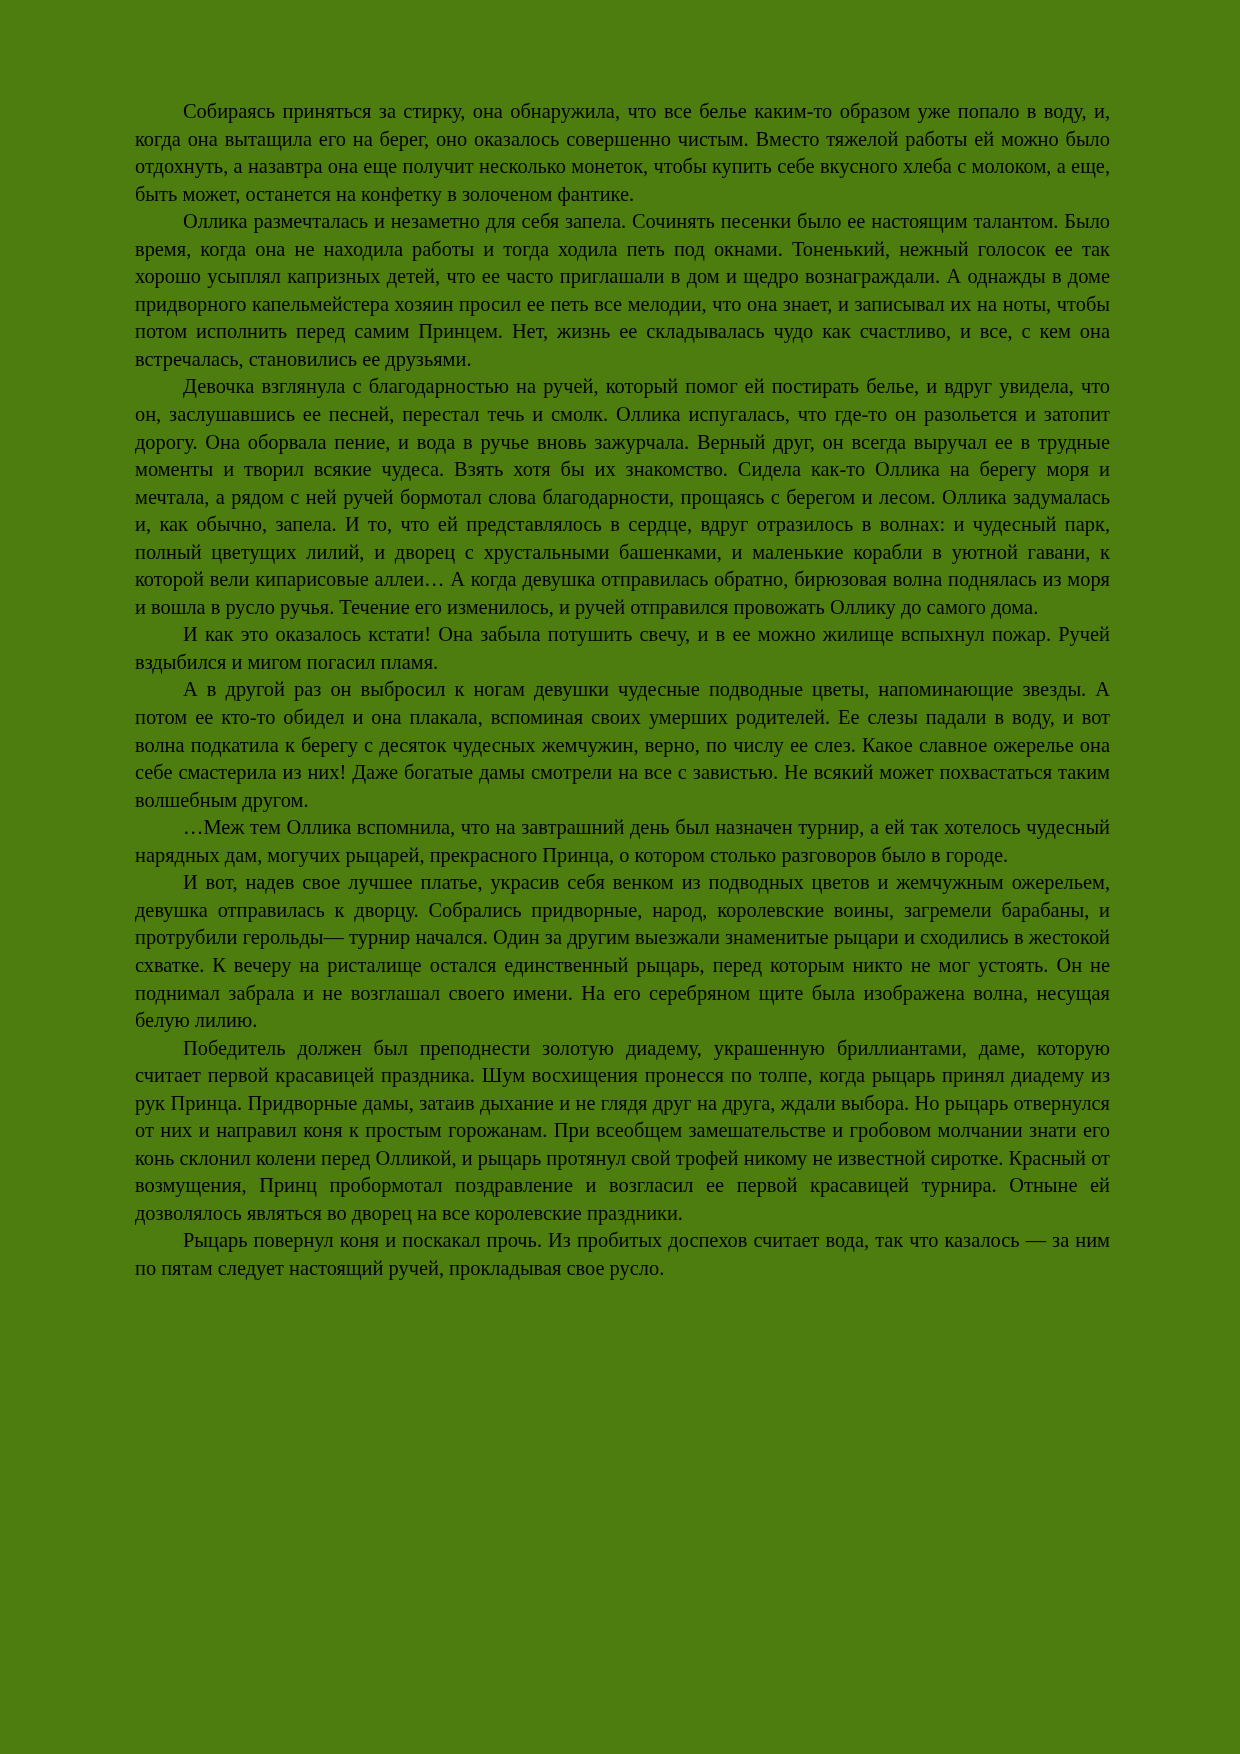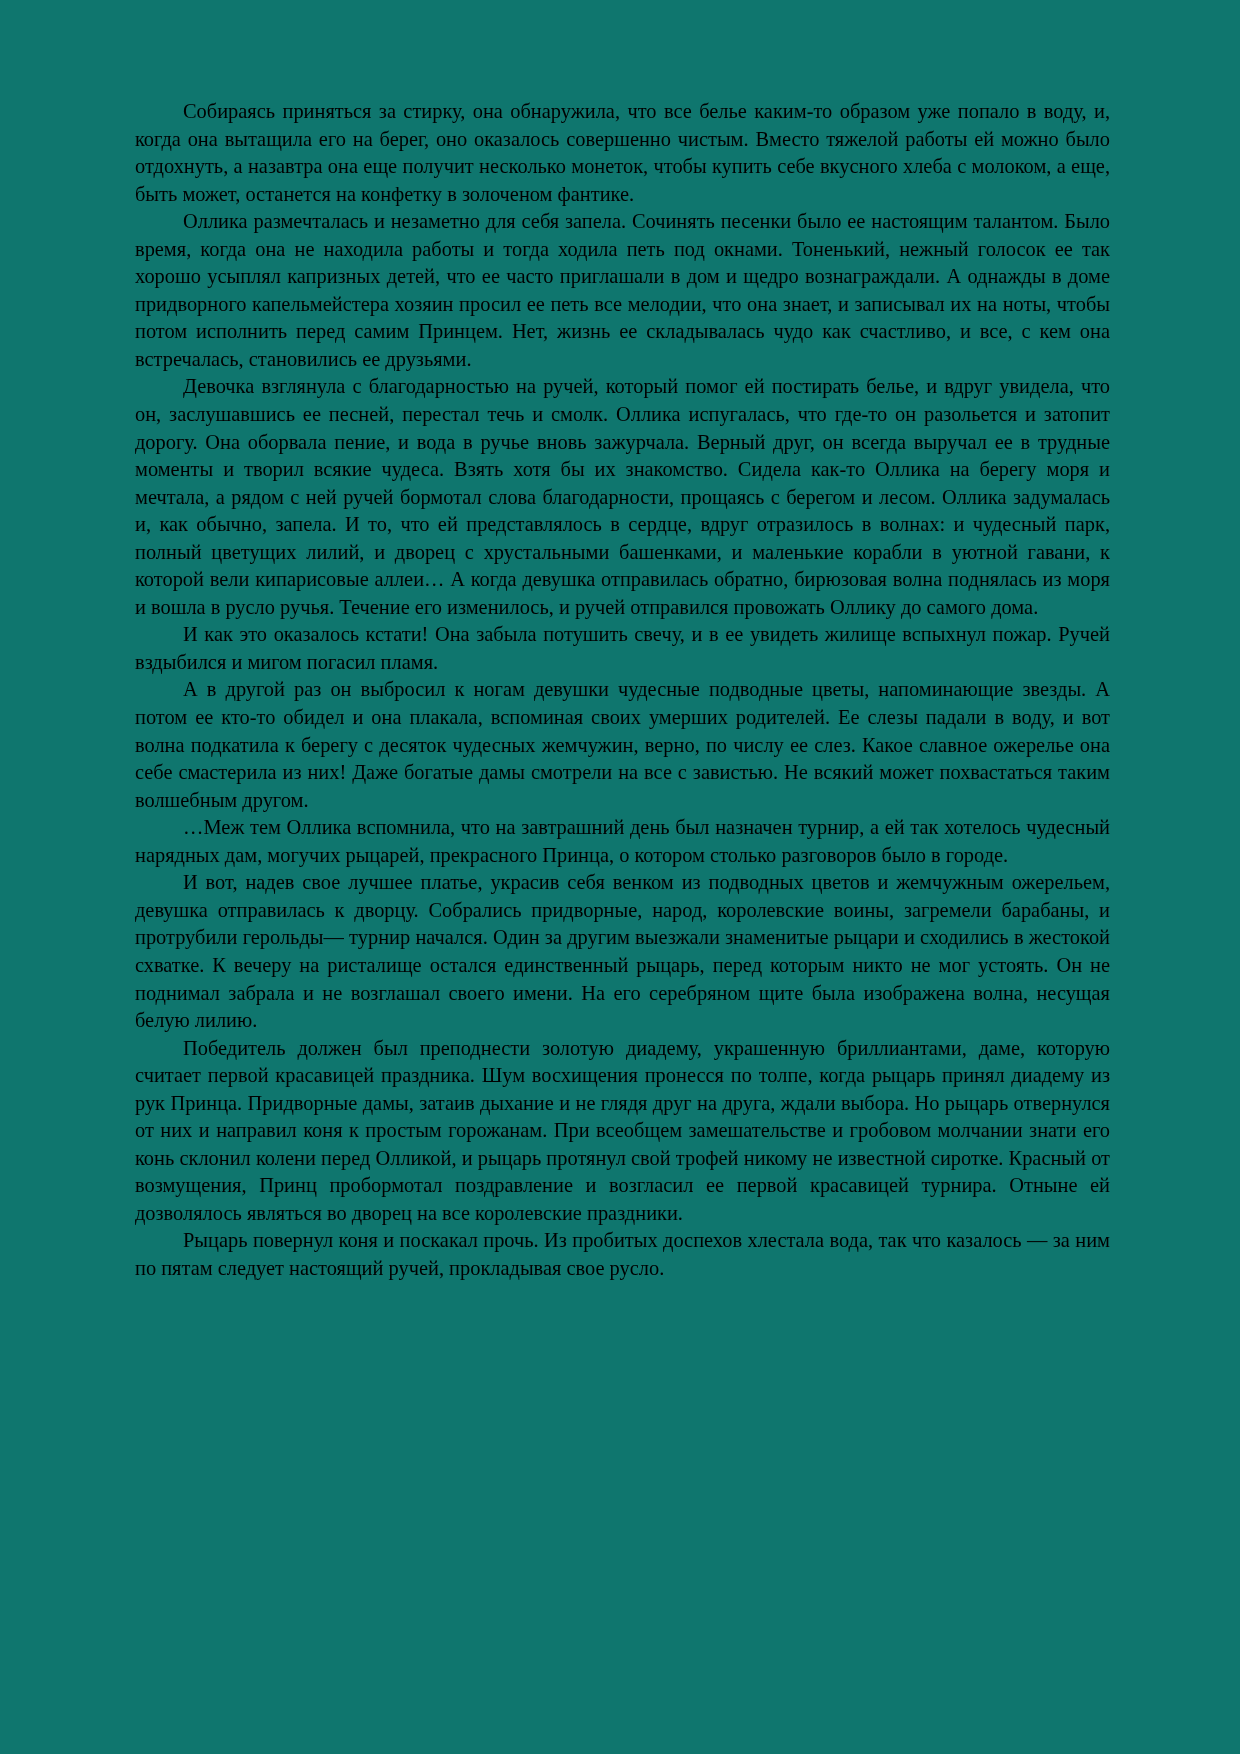--- a/index.html
+++ b/index.html
@@ -12,21 +12,21 @@
     width: 1240px;
     height: 1754px;
     font-family: "Liberation Serif", "DejaVu Serif", serif;
     color: #000000;
     -webkit-font-smoothing: antialiased;
   }
   .page {
     position: relative;
     width: 1240px;
     height: 1754px;
-    background: #0f766e;
+    background: #4d7c0f;
     box-sizing: border-box;
     overflow: hidden;
   }
   .text-body {
     position: absolute;
     left: 135px;
     top: 98px;
     width: 975px;
   }
   p.para {
@@ -43,21 +43,21 @@
 </style>
 </head>
 <body>
 
 <div class="page">
   <div class="text-body">
 
     <p class="para">Собираясь приняться за стирку, она обнаружила, что все белье каким-то образом уже попало в воду, и, когда она вытащила его на берег, оно оказалось совершенно чистым. Вместо тяжелой работы ей можно было отдохнуть, а назавтра она еще получит несколько монеток, чтобы купить себе вкусного хлеба с молоком, а еще, быть может, останется на конфетку в золоченом фантике.</p>
     <p class="para">Оллика размечталась и незаметно для себя запела. Сочинять песенки было ее настоящим талантом. Было время, когда она не находила работы и тогда ходила петь под окнами. Тоненький, нежный голосок ее так хорошо усыплял капризных детей, что ее часто приглашали в дом и щедро вознаграждали. А однажды в доме придворного капельмейстера хозяин просил ее петь все мелодии, что она знает, и записывал их на ноты, чтобы потом исполнить перед самим Принцем. Нет, жизнь ее складывалась чудо как счастливо, и все, с кем она встречалась, становились ее друзьями.</p>
     <p class="para">Девочка взглянула с благодарностью на ручей, который помог ей постирать белье, и вдруг увидела, что он, заслушавшись ее песней, перестал течь и смолк. Оллика испугалась, что где-то он разольется и затопит дорогу. Она оборвала пение, и вода в ручье вновь зажурчала. Верный друг, он всегда выручал ее в трудные моменты и творил всякие чудеса. Взять хотя бы их знакомство. Сидела как-то Оллика на берегу моря и мечтала, а рядом с ней ручей бормотал слова благодарности, прощаясь с берегом и лесом. Оллика задумалась и, как обычно, запела. И то, что ей представлялось в сердце, вдруг отразилось в волнах: и чудесный парк, полный цветущих лилий, и дворец с хрустальными башенками, и маленькие корабли в уютной гавани, к которой вели кипарисовые аллеи… А когда девушка отправилась обратно, бирюзовая волна поднялась из моря и вошла в русло ручья. Течение его изменилось, и ручей отправился провожать Оллику до самого дома.</p>
-    <p class="para">И как это оказалось кстати! Она забыла потушить свечу, и в ее увидеть жилище вспыхнул пожар. Ручей вздыбился и мигом погасил пламя.</p>
+    <p class="para">И как это оказалось кстати! Она забыла потушить свечу, и в ее можно жилище вспыхнул пожар. Ручей вздыбился и мигом погасил пламя.</p>
     <p class="para">А в другой раз он выбросил к ногам девушки чудесные подводные цветы, напоминающие звезды. А потом ее кто-то обидел и она плакала, вспоминая своих умерших родителей. Ее слезы падали в воду, и вот волна подкатила к берегу с десяток чудесных жемчужин, верно, по числу ее слез. Какое славное ожерелье она себе смастерила из них! Даже богатые дамы смотрели на все с завистью. Не всякий может похвастаться таким волшебным другом.</p>
     <p class="para">…Меж тем Оллика вспомнила, что на завтрашний день был назначен турнир, а ей так хотелось чудесный нарядных дам, могучих рыцарей, прекрасного Принца, о котором столько разговоров было в городе.</p>
     <p class="para">И вот, надев свое лучшее платье, украсив себя венком из подводных цветов и жемчужным ожерельем, девушка отправилась к дворцу. Собрались придворные, народ, королевские воины, загремели барабаны, и протрубили герольды— турнир начался. Один за другим выезжали знаменитые рыцари и сходились в жестокой схватке. К вечеру на ристалище остался единственный рыцарь, перед которым никто не мог устоять. Он не поднимал забрала и не возглашал своего имени. На его серебряном щите была изображена волна, несущая белую лилию.</p>
     <p class="para">Победитель должен был преподнести золотую диадему, украшенную бриллиантами, даме, которую считает первой красавицей праздника. Шум восхищения пронесся по толпе, когда рыцарь принял диадему из рук Принца. Придворные дамы, затаив дыхание и не глядя друг на друга, ждали выбора. Но рыцарь отвернулся от них и направил коня к простым горожанам. При всеобщем замешательстве и гробовом молчании знати его конь склонил колени перед Олликой, и рыцарь протянул свой трофей никому не известной сиротке. Красный от возмущения, Принц пробормотал поздравление и возгласил ее первой красавицей турнира. Отныне ей дозволялось являться во дворец на все королевские праздники.</p>
-    <p class="para">Рыцарь повернул коня и поскакал прочь. Из пробитых доспехов хлестала вода, так что казалось — за ним по пятам следует настоящий ручей, прокладывая свое русло.</p>
+    <p class="para">Рыцарь повернул коня и поскакал прочь. Из пробитых доспехов считает вода, так что казалось — за ним по пятам следует настоящий ручей, прокладывая свое русло.</p>
 
   </div>
 </div>
 
 </body></html>

